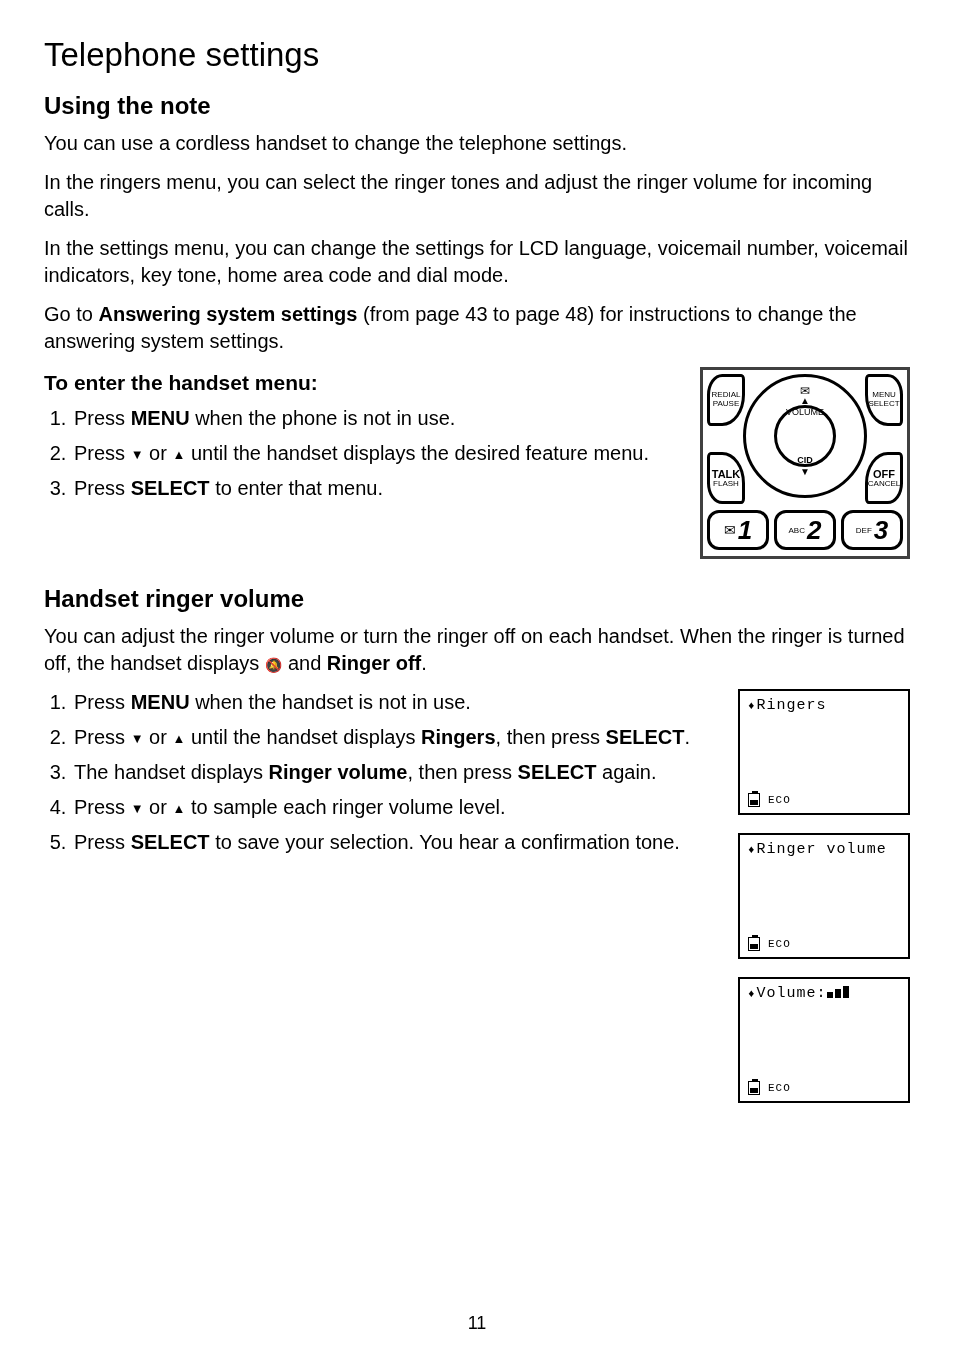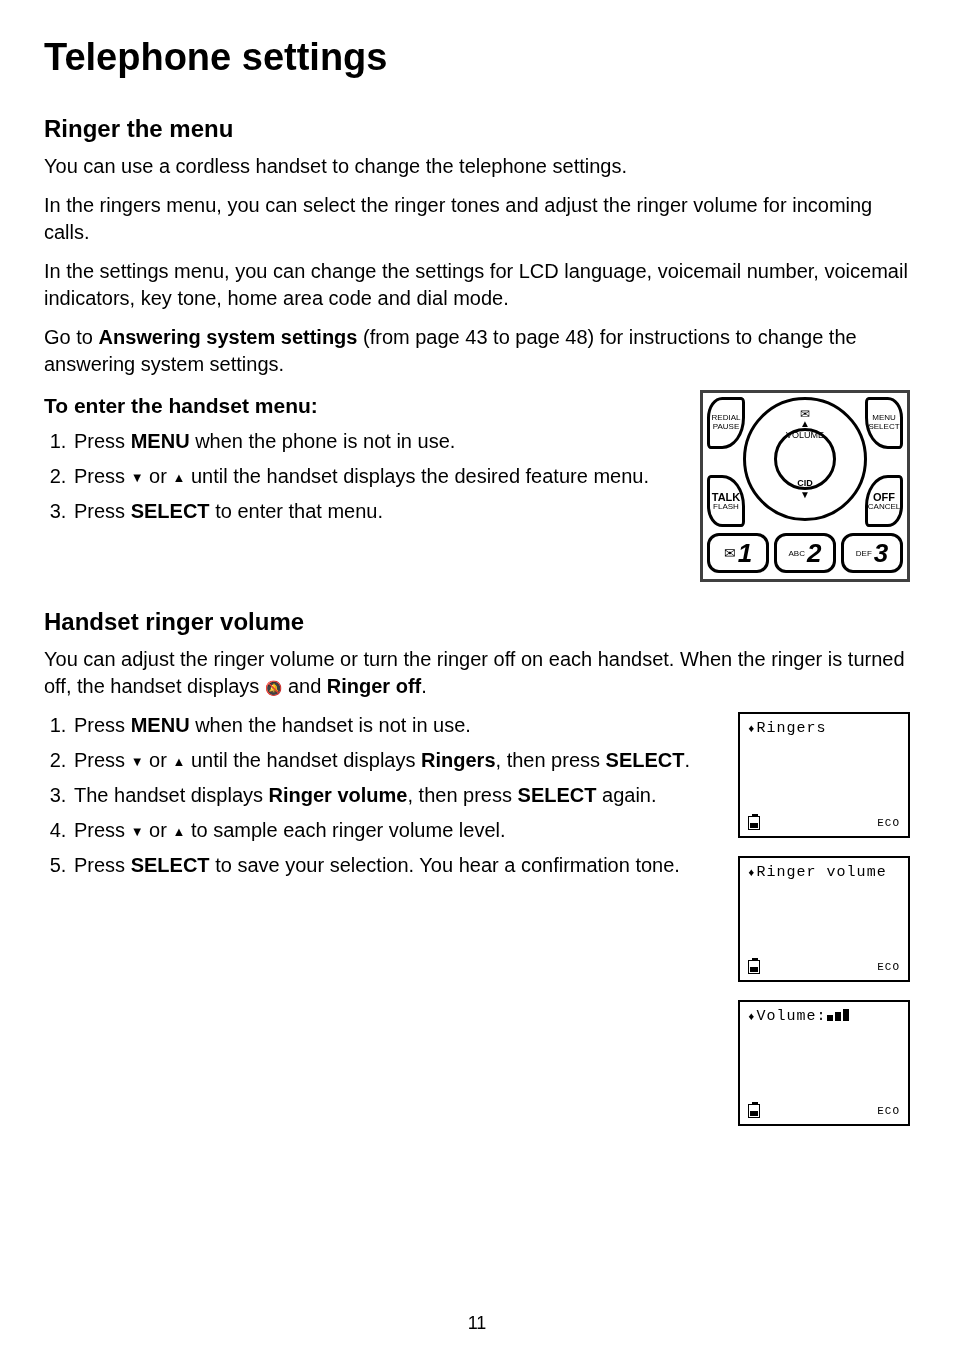--- a/index.html
+++ b/index.html
@@ -5,21 +5,21 @@
     * { box-sizing: border-box; margin: 0; padding: 0; }
     body {
       font-family: Arial, Helvetica, sans-serif;
       width: 954px;
       height: 1354px;
       background: #fff;
       color: #000;
       padding: 36px 44px 20px 44px;
       position: relative;
     }
-    h1 { font-size: 38px; font-weight: bold; margin-bottom: 36px; }
+    h1 { font-size: 33px; font-weight: normal; margin-bottom: 18px; }
     h2 { font-size: 24px; font-weight: bold; margin-bottom: 10px; }
     h3 { font-size: 21px; font-weight: bold; margin-bottom: 10px; margin-top: 4px; }
     p { font-size: 20px; line-height: 1.35; margin-bottom: 12px; }
     .bold { font-weight: bold; }
     ol { list-style: decimal; padding-left: 28px; margin-bottom: 10px; }
     ul { list-style: disc; padding-left: 28px; margin-bottom: 10px; }
     li { font-size: 20px; line-height: 1.35; margin-bottom: 8px; padding-left: 2px; }
     .underline { text-decoration: underline; }
     .two-col { display: flex; gap: 20px; align-items: flex-start; }
     .col-left { flex: 1; }
@@ -106,21 +106,21 @@
       border: 2px solid #000;
       height: 126px;
       padding: 6px 8px;
       margin-bottom: 18px;
       font-family: "Courier New", monospace;
       font-size: 15px;
       letter-spacing: 1px;
       display: flex; flex-direction: column; justify-content: space-between;
     }
     .lcd .top-line { white-space: pre; }
-    .lcd .bot-line { display: flex; align-items: center; gap: 20px; font-size: 11px; justify-content: space-between; }
+    .lcd .bot-line { display: flex; align-items: center; gap: 8px; font-size: 11px; }
     .bat-icon {
       display: inline-block;
       width: 12px; height: 14px;
       border: 1.5px solid #000;
       position: relative;
     }
     .bat-icon::before {
       content: "";
       position: absolute;
       top: -3px; left: 3px; width: 6px; height: 3px;
@@ -139,21 +139,21 @@
     .bars span:nth-child(2){ height: 9px; }
     .bars span:nth-child(3){ height: 12px; }
     .mute-bell { font-size: 14px; }
     .section-gap { height: 26px; }
   </style>
 </head>
 <body>
 
 <h1>Telephone settings</h1>
 
-<h2>Ringer the menu</h2>
+<h2>Using the note</h2>
 
 <p>You can use a cordless handset to change the telephone settings.</p>
 <p>In the ringers menu, you can select the ringer tones and adjust the ringer volume for incoming calls.</p>
 <p>In the settings menu, you can change the settings for LCD language, voicemail number, voicemail indicators, key tone, home area code and dial mode.</p>
 <p>
   <span>Go to </span><span class="bold">Answering system settings</span><span> (from page 43 to page 48) for instructions to change the answering system settings.</span>
 </p>
 
 <div class="two-col">
   <div class="col-left">

